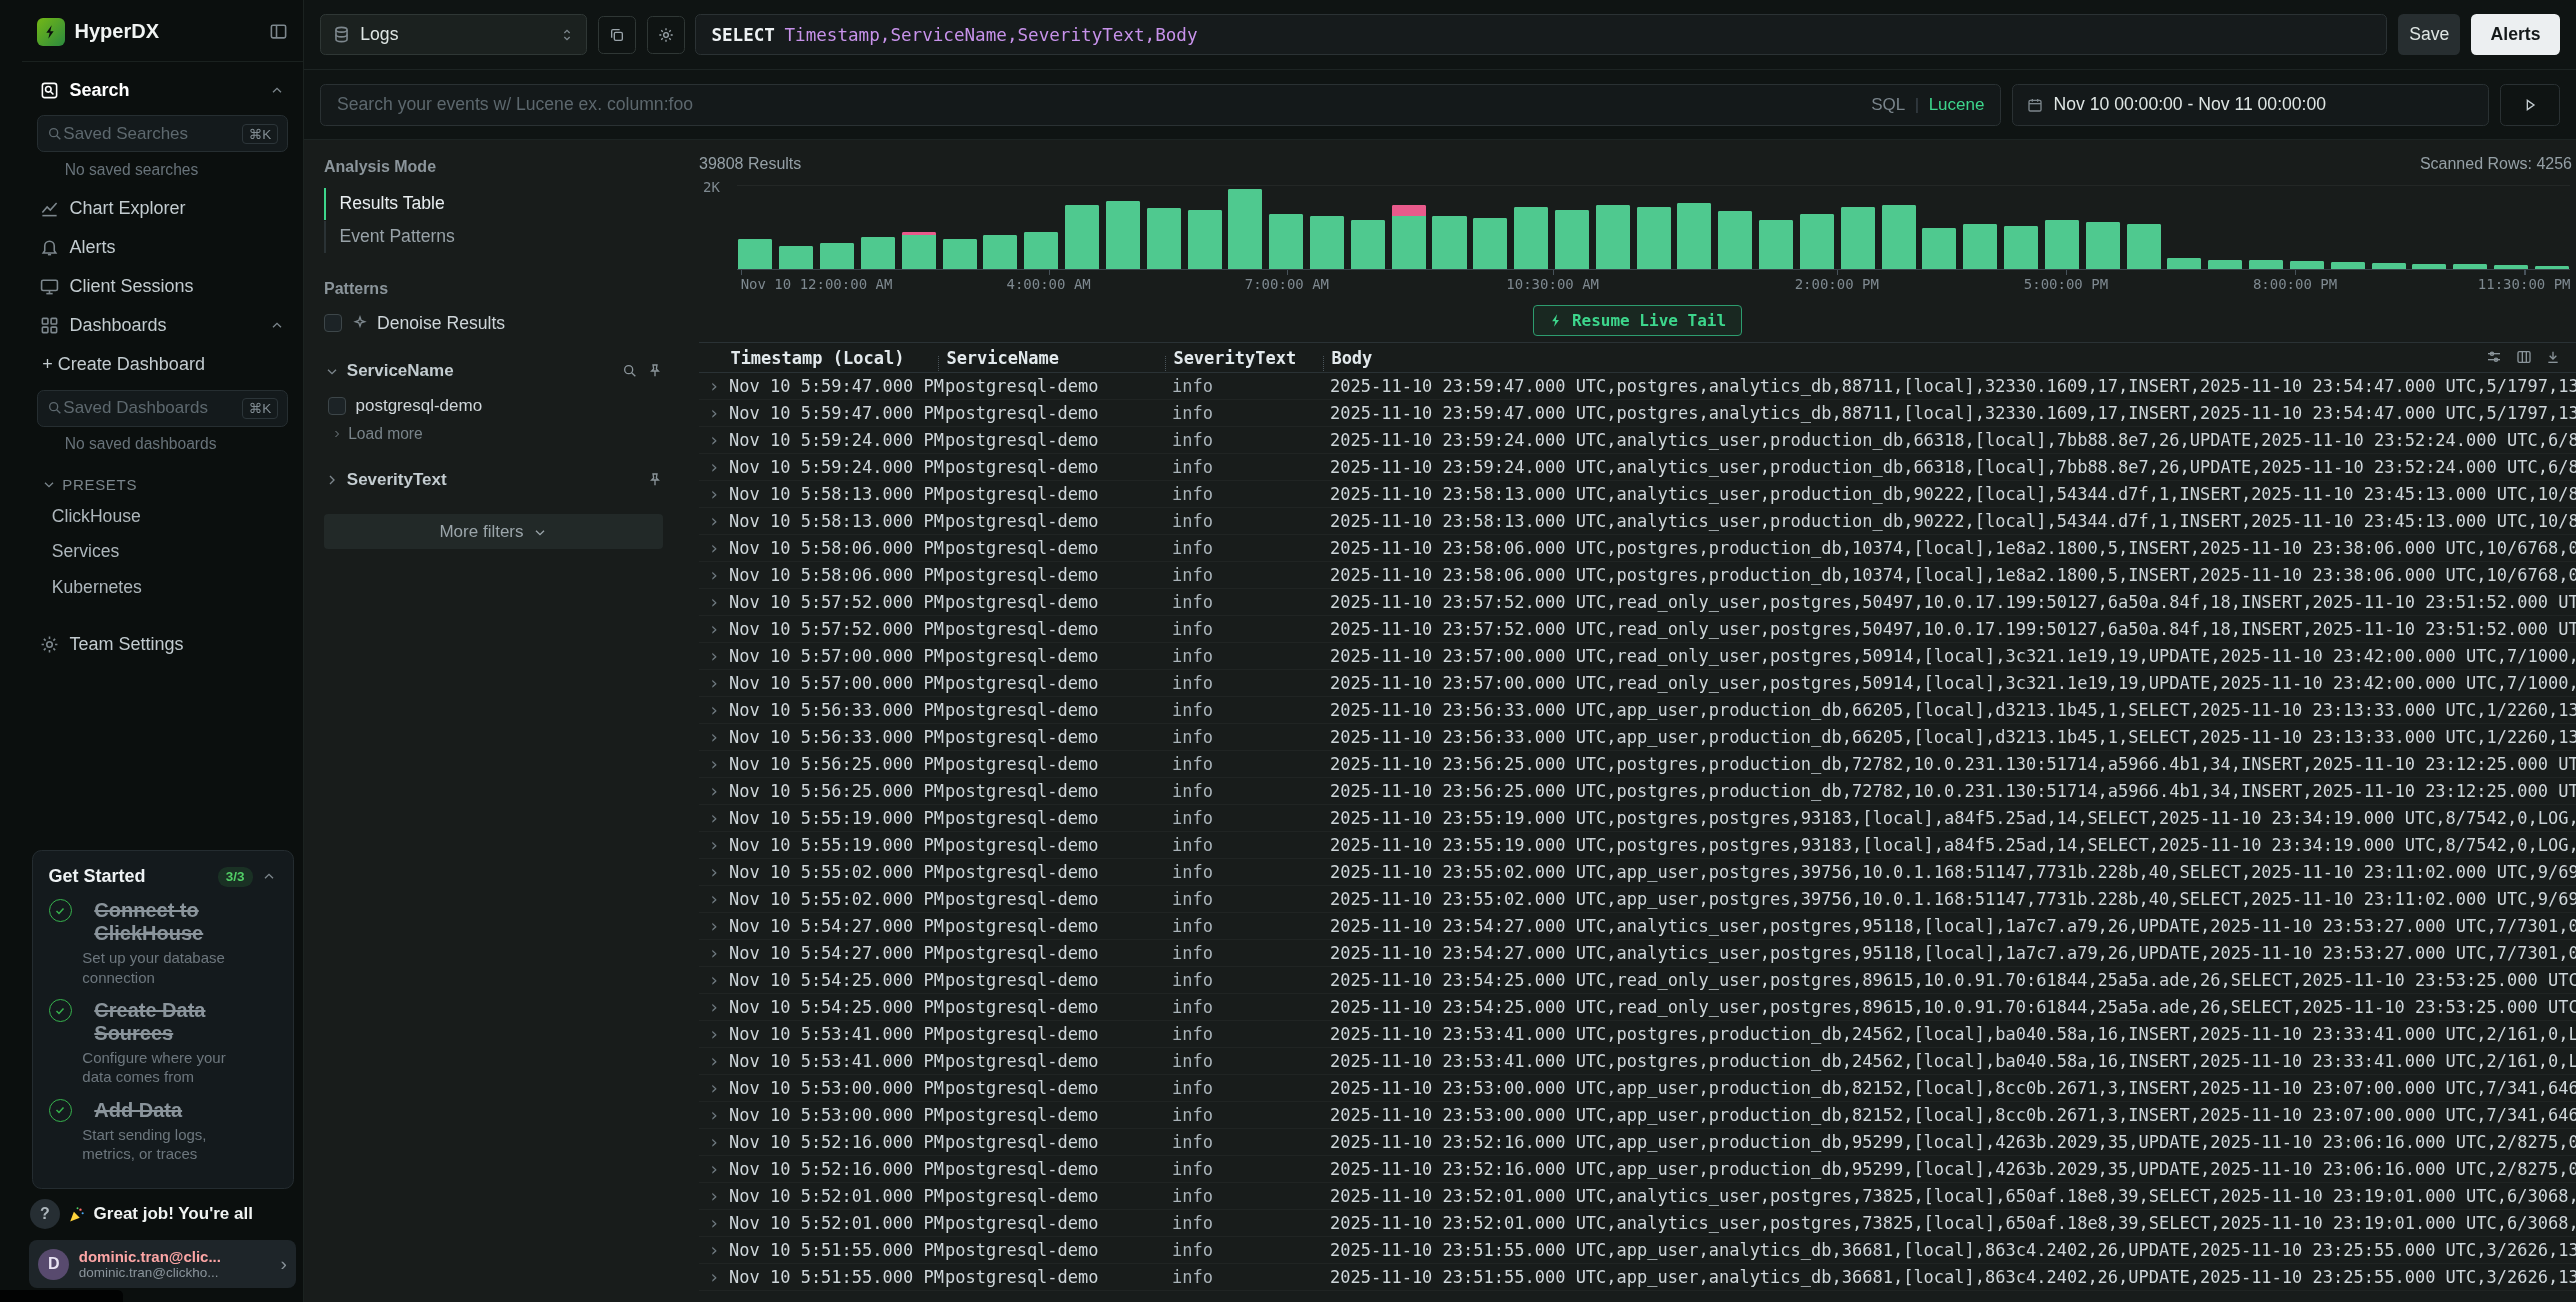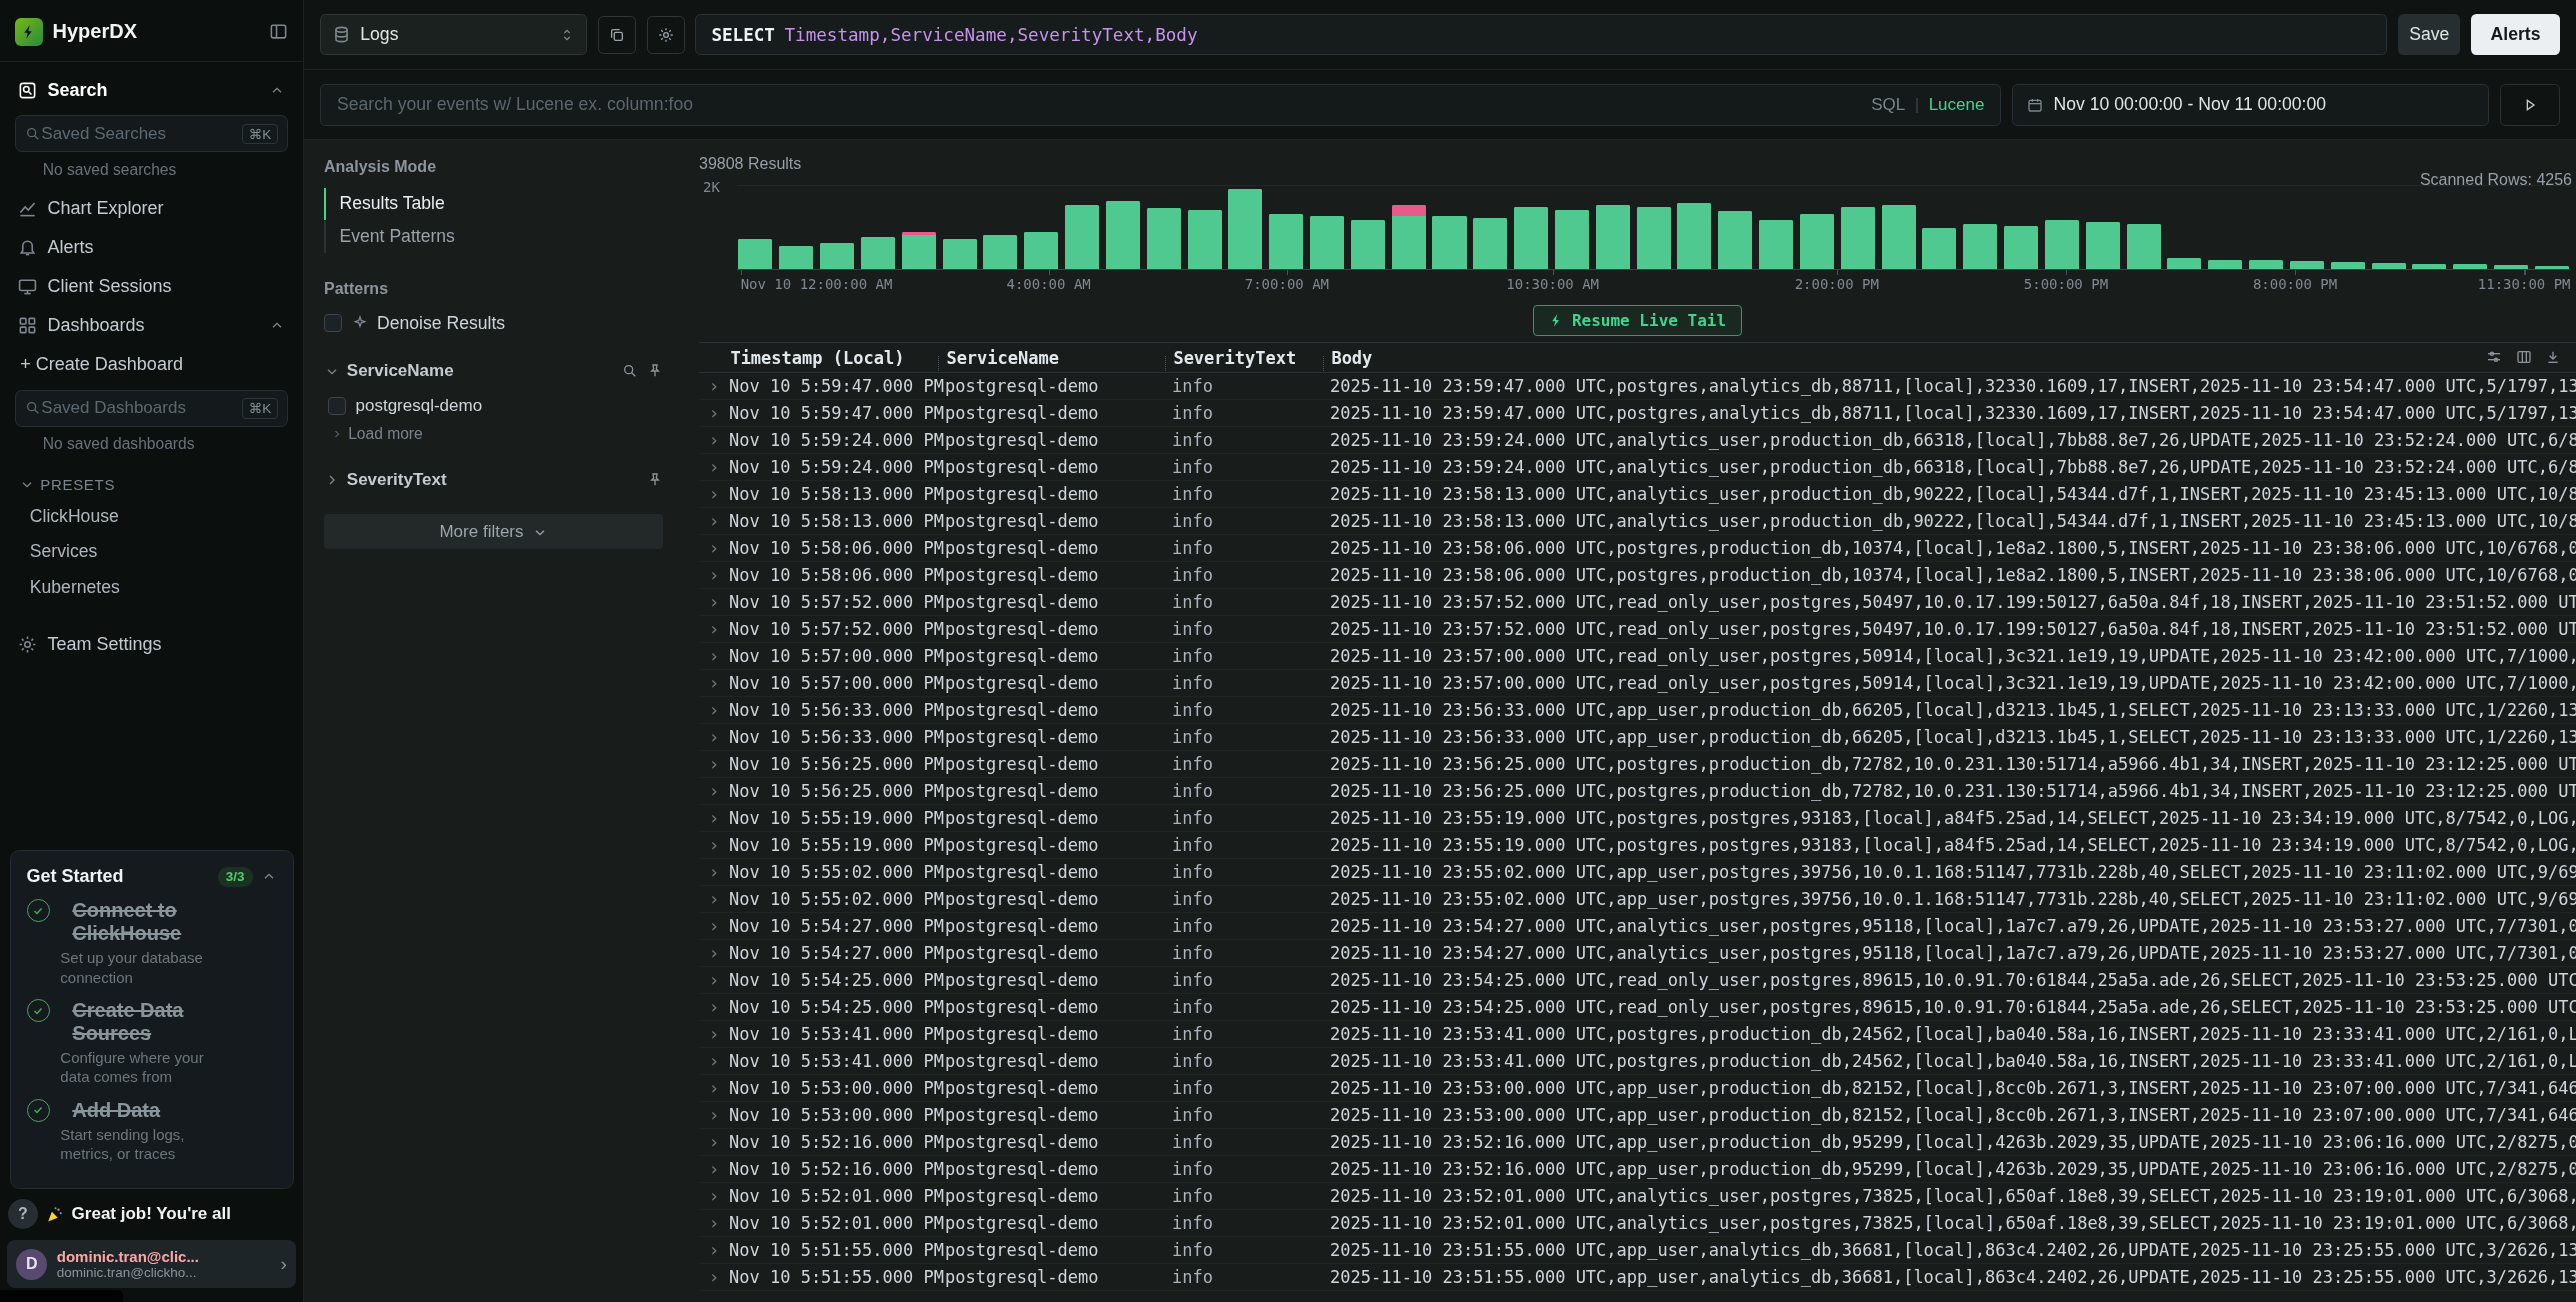--- a/index.html
+++ b/index.html
@@ -2,21 +2,21 @@
 <html style="--accent-green: #3dd68c; --bar-green: #4fc98f; --bar-pink: #e85a8b; --sql-purple: #c792ea; --orderby-orange: #e5a46c; --badge-green: #51cf66;font-size:10.8px"><head>
 <meta charset="utf-8">
 <style>
   * { margin:0; padding:0; box-sizing:border-box; }
   html,body { width:2576px; height:1303px; overflow:hidden; background:#101413;
               font-family:"Liberation Sans", sans-serif; color:#cfd6da; }
   .app { display:flex; width:100%; height:100%; }
 
   
   .sidebar { width:304px; flex:none; background:#0b0f0e; border-right:0.7px solid #1b2220;
-             display:flex; flex-direction:column; position:relative; overflow:hidden; }
+             display:flex; flex-direction:column; position:relative; overflow:hidden;padding-left:22px; }
   .logo-row { display:flex; align-items:center; gap:9.5px; padding:17.6px 15px 15px 15px;
               border-bottom:0.7px solid #1a211f; }
   .logo { width:28px; height:28px; border-radius:6px; background:linear-gradient(135deg,#74b816,#2b8a3e);
           display:flex; align-items:center; justify-content:center; color:#0b0f0e; }
   .brand { font-size:20px; font-weight:700; color:#f1f4f3; flex:1; }
   .ic { width:19px; height:19px; display:block; }
   .ic-sm { width:16px; height:16px; display:block; }
   .muted-ic { color:#7d878d; }
   .nav { padding:9.5px 10.8px 0 10.8px; }
   .nav-item { display:flex; align-items:center; gap:10.8px; height:39px; padding:0 6.8px;
@@ -118,21 +118,21 @@
   .facet-opt { margin-left:4px; font-size:17px; }
   .load-more { display:flex; align-items:center; gap:5.4px; margin:9.5px 0 0 6.8px; font-size:15.6px;
                color:#79848a; cursor:pointer; }
   .more-filters { margin-top:24px; height:35px; background:#222928; border-radius:4px; display:flex;
                   align-items:center; justify-content:center; gap:8px; font-size:17px; color:#9ba5aa;
                   cursor:pointer; }
 
   .results { flex:1; min-width:0; display:flex; flex-direction:column; padding:15px 0 0 16px; position:relative; }
   .results-head { position:relative; height:21.6px; flex:none; }
   .results-count { font-size:16px; color:#95a0a6; }
-  .scanned { position:absolute; right:4px; top:16px; font-size:16px; color:#95a0a6; white-space:nowrap; }
+  .scanned { position:absolute; right:4px; top:0; font-size:16px; color:#95a0a6; white-space:nowrap; }
 
   .chart { flex:none; position:relative; margin-top:8px; padding-right:6px; }
   .ylab { position:absolute; left:4px; top:-5.4px; font-family:"DejaVu Sans Mono", monospace;
           font-size:14px; color:#7e8990; }
   .plot { position:relative; height:85px; margin-left:38px; border-bottom:0.7px solid #39434a; }
   .plot-topline { position:absolute; top:0; left:0; right:0; height:0.7px; background:rgba(255,255,255,0.05); }
   #bars { position:absolute; inset:0; display:flex; align-items:flex-end; gap:6.8px; padding:0 1.4px; }
   .bar { flex:1; height:100%; display:flex; flex-direction:column; justify-content:flex-end; cursor:pointer; }
   .seg.ok { background:var(--bar-green,#4fc98f); border-radius:1.4px 1.4px 0 0; }
   .seg.err { background:var(--bar-pink,#e85a8b); border-radius:1.4px 1.4px 0 0; }

